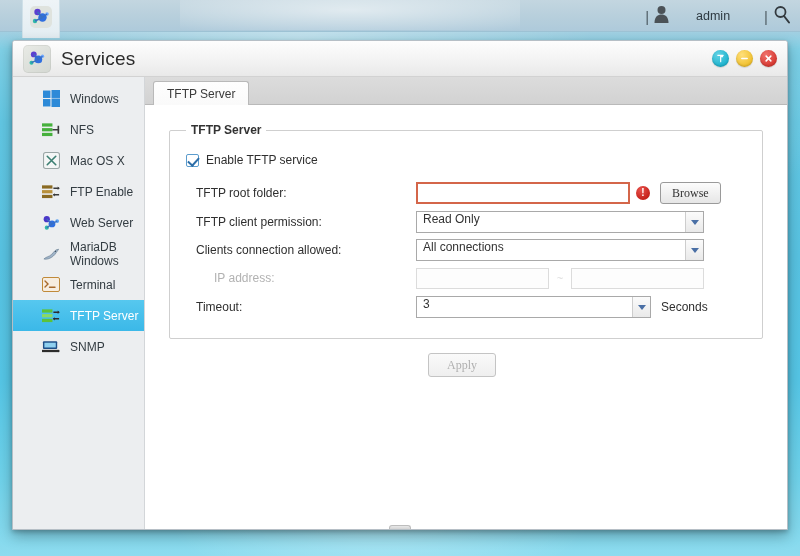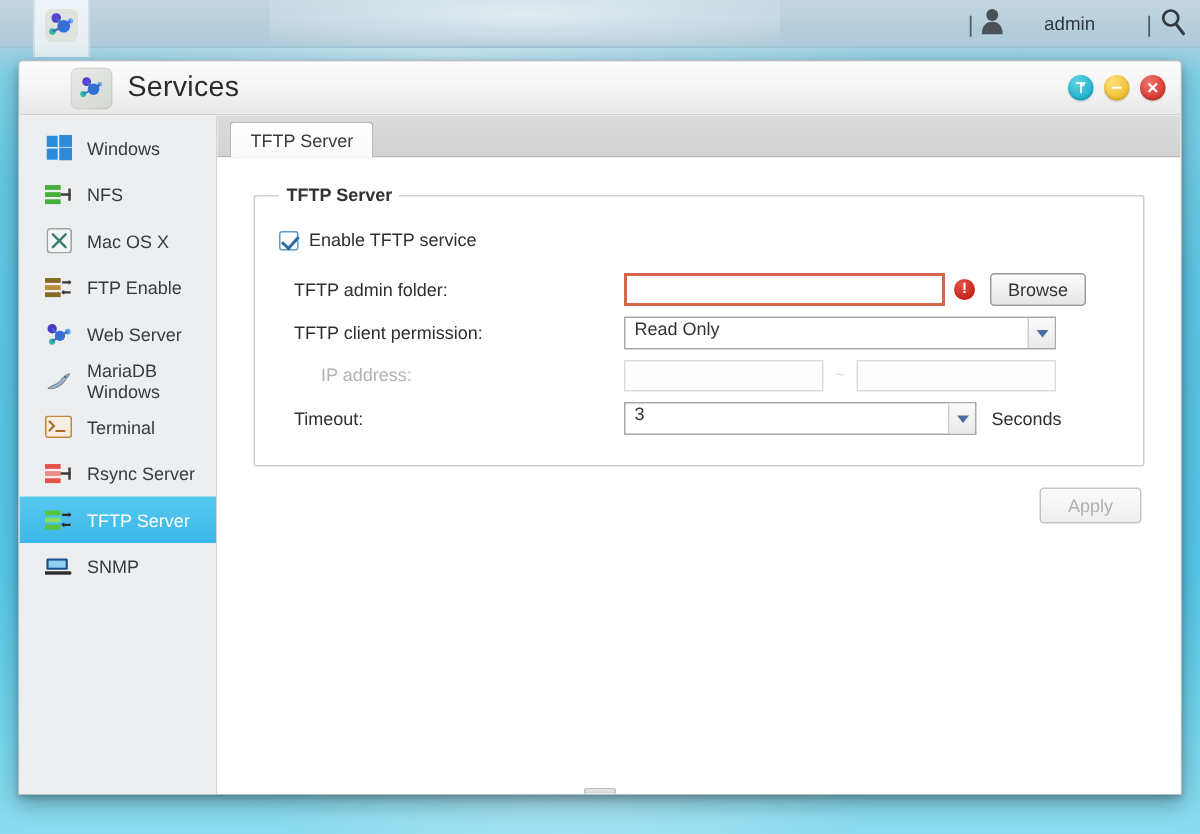--- a/index.html
+++ b/index.html
@@ -47,21 +47,21 @@
     background: #ffffff;
     border: 1px solid #b6bfc6;
     border-radius: 3px 3px 0 0;
     box-shadow: 0 6px 14px rgba(0,0,0,0.30), 0 2px 4px rgba(0,0,0,0.20);
     overflow: hidden;
   }
   #titlebar {
     position: relative; height: 36px;
     background: linear-gradient(180deg, #fdfdfd 0%, #f4f4f4 50%, #e9e9e9 100%);
     border-bottom: 1px solid #d2d2d2;
-    display: flex; align-items: center; padding-left: 24px;
+    display: flex; align-items: center;
   }
   .win-icon {
     width: 28px; height: 28px; margin-left: 10px; margin-right: 10px;
     border-radius: 5px;
     background: linear-gradient(145deg, #e9ebe6 0%, #dfe2dd 45%, #d4d8d2 100%);
     display:flex; align-items:center; justify-content:center;
     box-shadow: inset 0 0 0 1px rgba(0,0,0,0.06);
   }
   #win-title { font-size: 19px; color: #2b2b2b; letter-spacing: .2px; }
   .win-buttons { position:absolute; right: 10px; top: 9px; display:flex; gap: 7px; }
@@ -74,21 +74,21 @@
   #win-body { position:relative; height: 453px; display:flex; background:#ffffff; }
 
   
   #sidebar {
     width: 132px; background: #eceef0;
     border-right: 1px solid #d3d6d9;
     padding-top: 6px;
   }
   .side-item {
     height: 31px; display:flex; align-items:center; gap: 9px;
-    padding-left: 16px; font-size: 12px; color:#333c42; cursor: pointer;
+    padding-left: 28px; font-size: 12px; color:#333c42; cursor: pointer;
   }
   .side-item .ico { width: 20px; height: 18px; flex: 0 0 20px; display:flex; align-items:center; justify-content:center; }
   .side-item.active { background: linear-gradient(180deg, #56c8ef 0%, #3bb8e8 100%); color: #ffffff; }
 
   
   #content { flex: 1; position: relative; background:#ffffff; }
   #tabstrip {
     position:absolute; left:0; top:0; right:0; height: 28px;
     background: linear-gradient(180deg,#dcdcdc,#d2d2d2);
     border-bottom: 1px solid #b9b9b9;
@@ -136,41 +136,41 @@
     width: 14px; height: 14px; border-radius: 50%; margin-left: 6px;
     background: radial-gradient(circle at 35% 28%, #e8514b, #c31f18 75%);
     color:#fff; font-size: 10px; font-weight:bold; line-height: 14px; text-align:center;
     font-family:"Liberation Sans", sans-serif;
   }
 
   .btn {
     height: 22px; padding: 0 11px; font-size: 12px; color:#333;
     background: linear-gradient(180deg,#fcfcfc,#e6e6e6);
     border: 1px solid #9a9a9a; border-radius: 3px; cursor:pointer;
-    font-family:Liberation Sans, sans-serif;
+    font-family:Liberation Serif, serif;
   }
   .btn.disabled { color: #b0b0b0; border-color: #c4c4c4;
     background: linear-gradient(180deg,#fafafa,#efefef); cursor: default; }
 
   .sel {
     height: 22px; border: 1px solid #a9a9a9; background: #fff;
     display:flex; align-items:flex-start; font-size: 12px; color:#333;
     padding-left: 6px; cursor:pointer; position: relative;
   }
   .sel .arrow {
     position:absolute; right: 0; top: 0; bottom: 0; width: 18px;
     display:flex; align-items:center; justify-content:center;
     background: linear-gradient(180deg,#fbfbfb,#e9e9e9);
     border-left: 1px solid #cdcdcd;
   }
   .caret { width:0;height:0;border-left:4px solid transparent;border-right:4px solid transparent;border-top:5px solid #4a6fa5; }
 
   .ip-sep { width: 22px; text-align:center; color:#dcdcdc; font-size: 11px; }
 
-  .apply-wrap { display:flex; justify-content:flex-end; padding: 14px 8px 0 0; }
+  .apply-wrap { display:flex; justify-content:center; padding: 14px 8px 0 0; }
 
   .resize-grip {
     position:absolute; left: 50%; bottom: -1px; transform: translateX(-50%);
     width: 22px; height: 5px;
     background: linear-gradient(180deg,#e7e7e7,#cfcfcf);
     border: 1px solid #bdbdbd; border-bottom: none; border-radius: 3px 3px 0 0;
   }
 
   .unit { font-size: 12px; color:#2f2f2f; margin-left: 10px; }
 </style>
@@ -329,32 +329,20 @@
         <span class="ico">
           <svg width="18" height="15" viewBox="0 0 18 15">
             <rect x="0.5" y="0.5" width="17" height="14" rx="1.5" fill="#f7ede0" stroke="#c08a3a"></rect>
             <path d="M3 4 L6 7 L3 10" stroke="#a8692a" stroke-width="1.4" fill="none" stroke-linecap="round"></path>
             <line x1="7.5" y1="10.3" x2="13" y2="10.3" stroke="#a8692a" stroke-width="1.4" stroke-linecap="round"></line>
           </svg>
         </span>
         <span>Terminal</span>
       </div>
 
-      <div class="side-item">
-        <span class="ico">
-          <svg width="19" height="16" viewBox="0 0 20 16">
-            <rect x="0" y="1" width="11" height="3.4" fill="#e8524a"></rect>
-            <rect x="0" y="6" width="11" height="3.4" fill="#f08a82"></rect>
-            <rect x="0" y="11" width="11" height="3.4" fill="#e8524a"></rect>
-            <path d="M11 7.7 H18" stroke="#3a3a3a" stroke-width="1.7"></path>
-            <path d="M17.2 3.5 V12" stroke="#3a3a3a" stroke-width="1.7"></path>
-          </svg>
-        </span>
-        <span>Rsync Server</span>
-      </div>
 
       <div class="side-item active">
         <span class="ico">
           <svg width="19" height="16" viewBox="0 0 20 16">
             <rect x="0" y="1" width="11" height="3.4" fill="#5cc23a"></rect>
             <rect x="0" y="6" width="11" height="3.4" fill="#8ada63"></rect>
             <rect x="0" y="11" width="11" height="3.4" fill="#5cc23a"></rect>
             <path d="M12 4 H18 M12 11 H18" stroke="#2c2c2c" stroke-width="1.6"></path>
             <path d="M16.5 2.2 L18.6 4 L16.5 5.8 Z" fill="#2c2c2c"></path>
             <path d="M13.5 9.2 L11.4 11 L13.5 12.8 Z" fill="#2c2c2c"></path>
@@ -385,36 +373,45 @@
       <div id="panel">
         <fieldset class="group">
           <legend>TFTP Server</legend>
 
           <div class="chk-row">
             <span class="chkbox"></span>
             <span class="chk-label">Enable TFTP service</span>
           </div>
 
           <div class="row" style="height:30px;">
-            <span class="lbl">TFTP admin folder:</span>
+            <span class="lbl">TFTP root folder:</span>
             <input class="txt err" style="width: 214px;" placeholder="">
             <span class="err-icon">!</span>
             <button class="btn" style="margin-left:10px;">Browse</button>
           </div>
 
           <div class="row" style="height:28px;">
             <span class="lbl">TFTP client permission:</span>
             <div class="sel" style="width:288px;">
               <span>Read Only</span>
               <span class="arrow">
                   <i class="caret"></i>
                 </span>
             </div>
           </div>
 
+          <div class="row" style="height:28px;">
+            <span class="lbl">Clients connection allowed:</span>
+            <div class="sel" style="width:288px;">
+              <span>All connections</span>
+              <span class="arrow">
+                  <i class="caret"></i>
+                </span>
+            </div>
+          </div>
 
           <div class="row" style="height:28px;">
             <span class="lbl sub">IP address:</span>
             <input class="txt disabled" style="width: 133px;" disabled="">
             <span class="ip-sep">~</span>
             <input class="txt disabled" style="width: 133px;" disabled="">
           </div>
 
           <div class="row" style="height:30px;">
             <span class="lbl">Timeout:</span>

